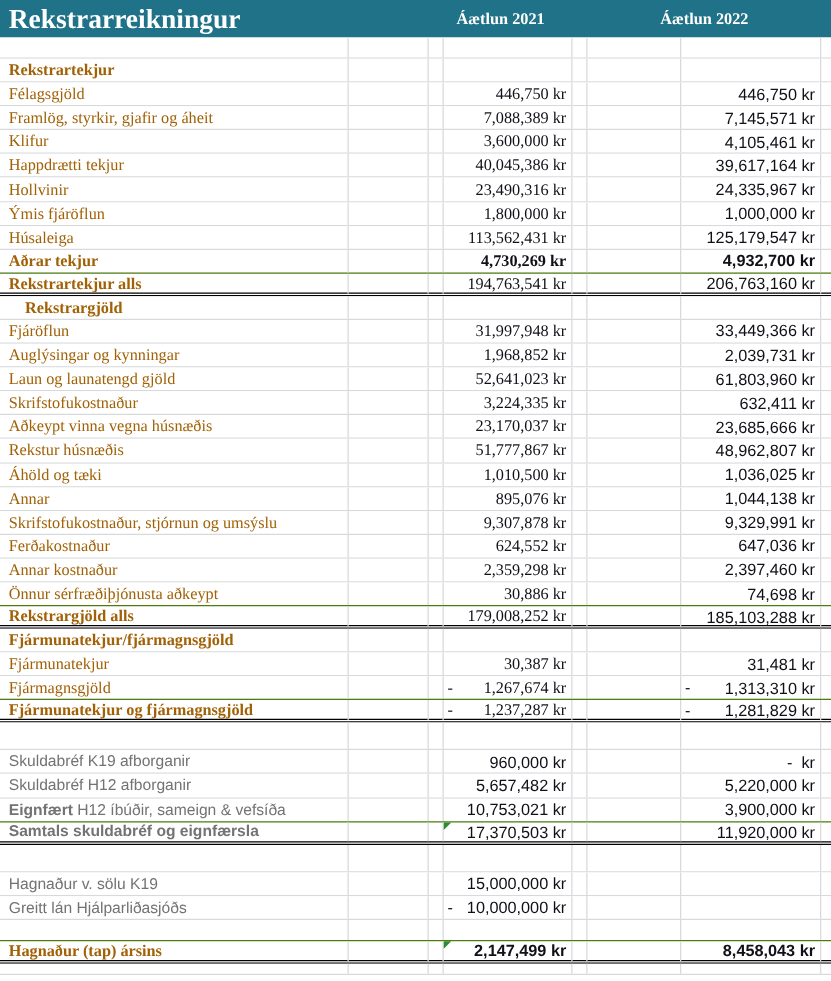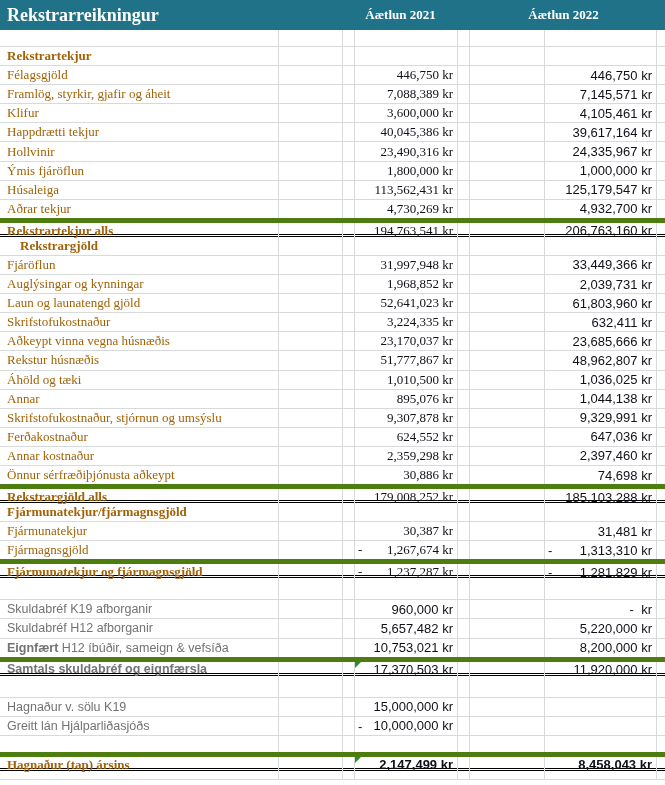--- a/index.html
+++ b/index.html
@@ -10,21 +10,21 @@
   .sheet{width:665px;height:785px;position:relative;background:#fff;}
 
   
   .titlebar{
     display:grid;
     grid-template-columns:279px 64px 12px 103px 12px 75px 112px 8px;
     height:30px;background:#1F7287;align-items:center;box-sizing:border-box;
   }
   .titlebar .title{
     grid-column:1/3;color:#fff;font-family:"Liberation Serif",serif;
-    font-size:18px;font-weight:bold;padding-left:7px;white-space:nowrap;
+    font-size:22px;font-weight:bold;padding-left:7px;white-space:nowrap;
   }
   .titlebar .ch{
     color:#fff;font-family:"Liberation Serif",serif;font-size:13px;font-weight:bold;
     text-align:center;white-space:nowrap;
   }
   .titlebar .ch.y2021{grid-column:3/5;}
   .titlebar .ch.y2022{grid-column:6/8;}
 
   
   .row{
@@ -35,21 +35,21 @@
   }
   .cell{
     position:relative;border-right:1px solid #d7d9db;box-sizing:border-box;
     display:flex;align-items:center;overflow:visible;
   }
   .cell.ch8{border-right:none;}
   .cell.ca{padding-left:7px;white-space:nowrap;z-index:2;background:transparent;}
   .cell.cd,.cell.cg{justify-content:flex-end;padding-right:4px;white-space:nowrap;}
 
   .row.total{
-    border-top:5px solid #4d7c0f;
+    border-top:1px solid #4d7c0f;
     border-bottom:3px double #000;
     margin-top:-1px;
   }
 
   .f-serif{font-family:"Liberation Serif",serif;font-size:13px;color:#a16207;}
   .f-sans{font-family:"Liberation Sans","DejaVu Sans",sans-serif;font-size:12.5px;color:#737373;}
   .v-serif{font-family:"Liberation Serif",serif;font-size:13px;color:#101018;}
   .v-sans{font-family:"Liberation Sans","DejaVu Sans",sans-serif;font-size:13px;color:#101018;}
   .b{font-weight:bold;}
 
@@ -197,21 +197,21 @@
         <div class="cell cd">
           <span class="v-serif">113,562,431 kr</span>
         </div>
         <div class="cell ce"></div>
         <div class="cell cf"></div>
         <div class="cell cg">
           <span class="v-sans">125,179,547 kr</span>
         </div>
         <div class="cell ch8"></div>
       </div>
-      <div class="row" style="height: 19.1px;">
+      <div class="row" style="height: 19.1px; font-weight: bold;">
         <div class="cell ca">
           <span class="f-serif" style="white-space: pre;">Aðrar tekjur</span>
         </div>
         <div class="cell cb"></div>
         <div class="cell cc"></div>
         <div class="cell cd">
           <span class="v-serif">4,730,269 kr</span>
         </div>
         <div class="cell ce"></div>
         <div class="cell cf"></div>
@@ -568,21 +568,21 @@
           <span class="f-sans" style="white-space: pre;"> H12 íbúðir, sameign &amp; vefsíða</span>
         </div>
         <div class="cell cb"></div>
         <div class="cell cc"></div>
         <div class="cell cd">
           <span class="v-sans">10,753,021 kr</span>
         </div>
         <div class="cell ce"></div>
         <div class="cell cf"></div>
         <div class="cell cg">
-          <span class="v-sans">8,200,000 kr</span>
+          <span class="v-sans">3,900,000 kr</span>
         </div>
         <div class="cell ch8"></div>
       </div>
       <div class="row total" style="height: 19px;">
         <div class="cell ca">
           <span class="f-sans b" style="white-space: pre;">Samtals skuldabréf og eignfærsla</span>
         </div>
         <div class="cell cb"></div>
         <div class="cell cc"></div>
         <div class="cell cd">

